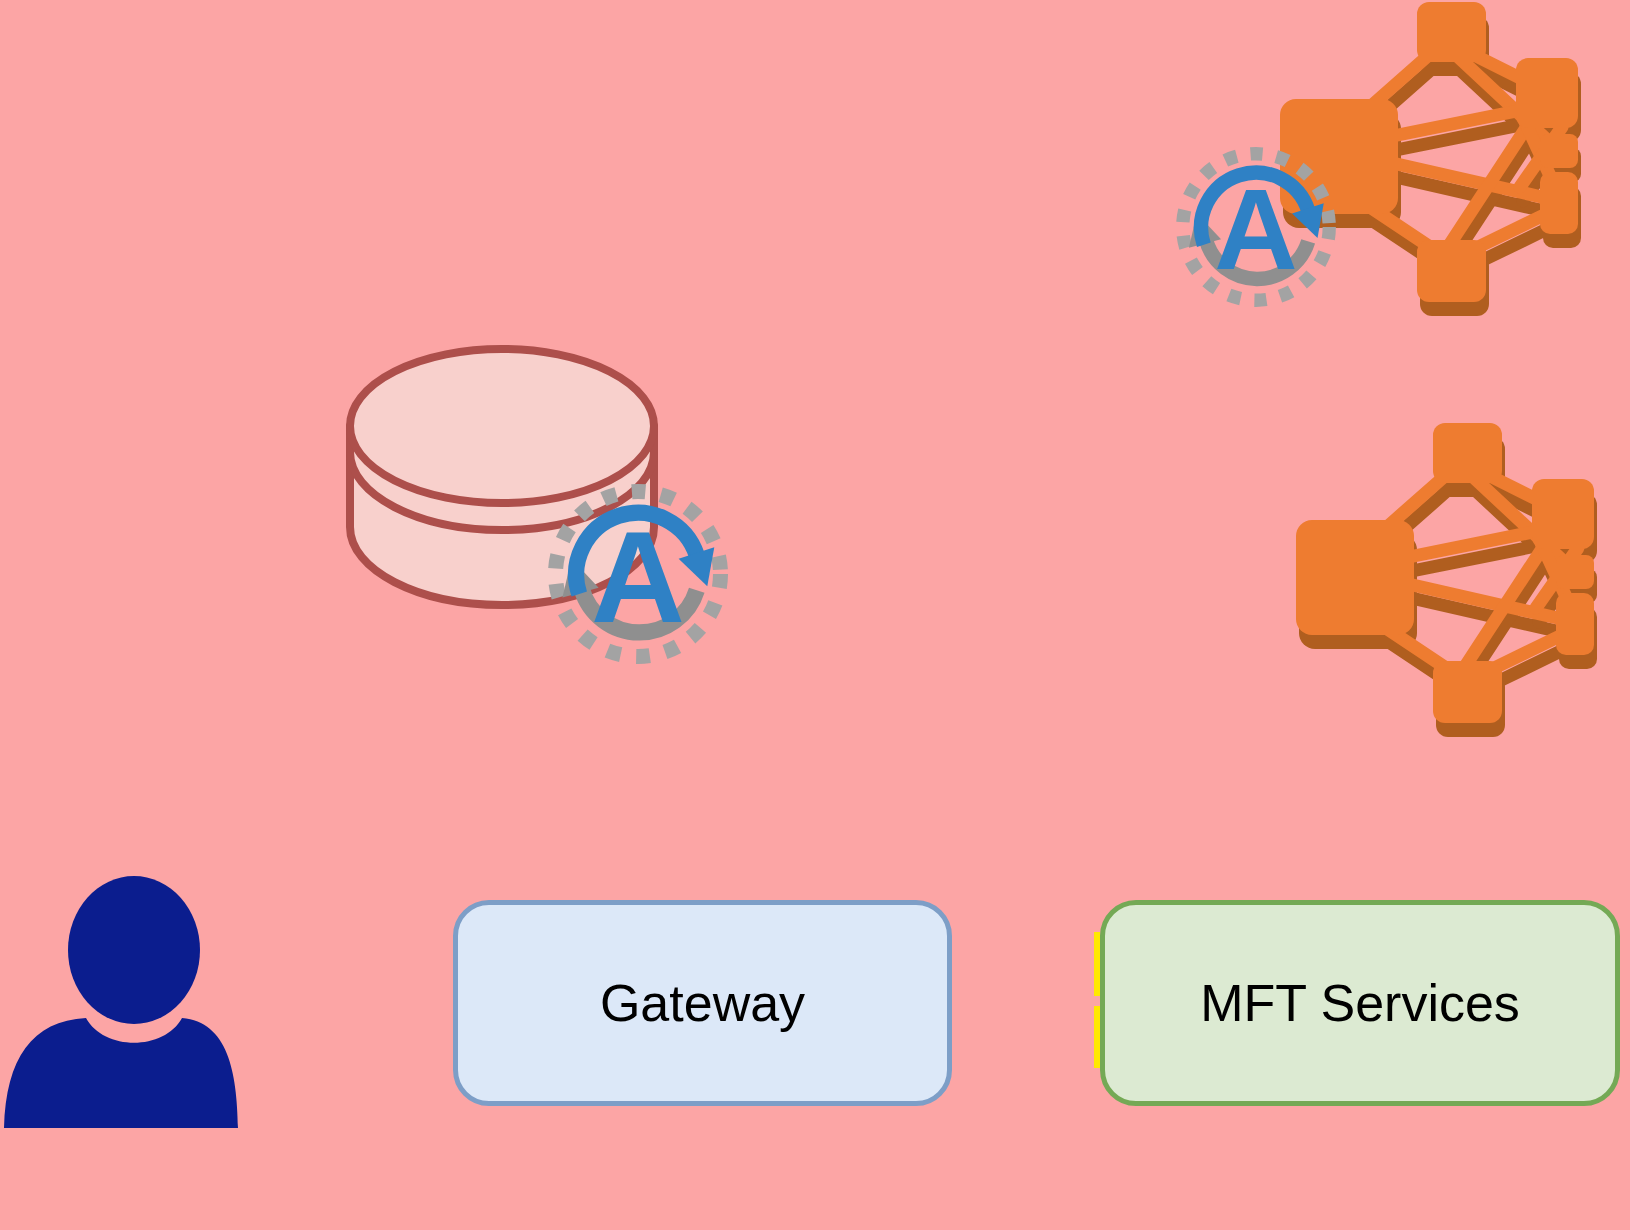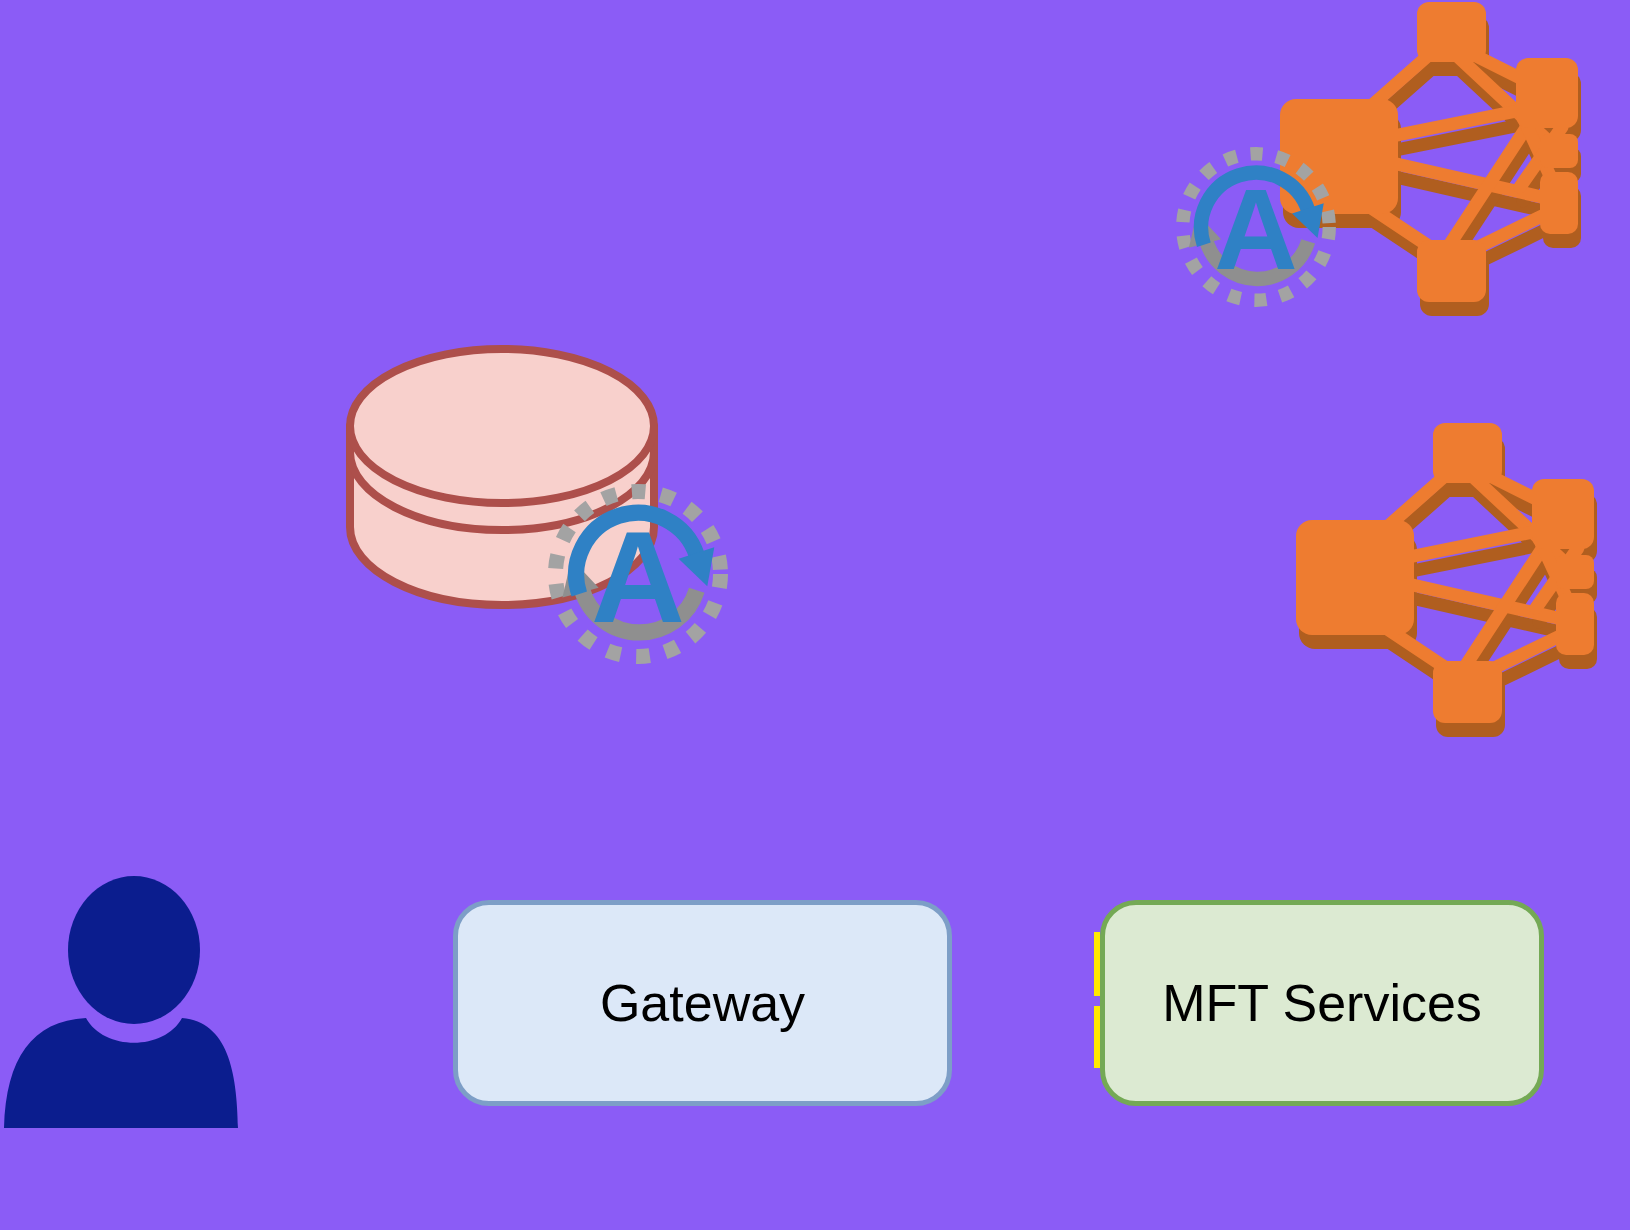--- a/index.html
+++ b/index.html
@@ -1,38 +1,38 @@
 <!DOCTYPE html>
 <html><head>
 <meta charset="utf-8">
 <style>
   html,body { margin:0; padding:0; background:#000; }
   .stage {
     position:relative;
     width:1630px; height:1230px;
-    background:#8b5cf6;
+    background:#fca5a5;
     overflow:hidden;
     font-family:"Liberation Sans", sans-serif;
   }
   .art { position:absolute; left:0; top:0; width:1630px; height:1230px; }
   .box {
     position:absolute;
     box-sizing:border-box;
     border-radius:36px;
     border:5px solid;
     display:flex; flex-direction:column;
     align-items:center; justify-content:center;
     text-align:center;
     font-size:52px; line-height:66px;
     color:#000000;
     z-index:2;
   }
   .box-blue  { left:453px; top:900px; width:499px; height:206px;
                background:#dce8f8; border-color:#7d9ec7; }
-  .box-green { left:1100px; top:900px; width:444px; height:206px;
+  .box-green { left:1100px; top:900px; width:520px; height:206px;
                background:#dcead2; border-color:#74a955; }
   .badge-letter {
     font-family:"Liberation Sans", sans-serif;
     font-weight:bold;
   }
 </style>
 </head>
 <body>
 
 <div class="stage">

